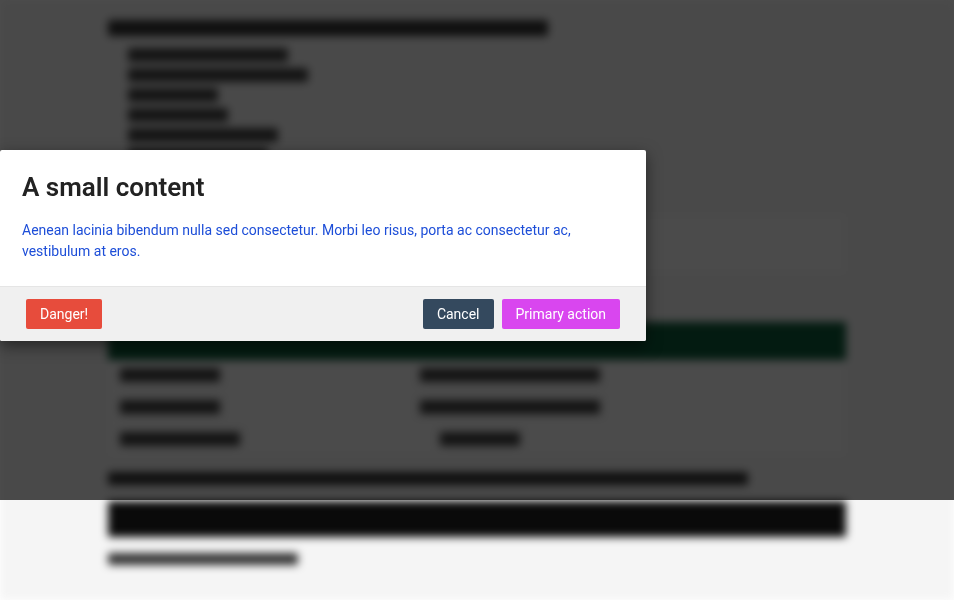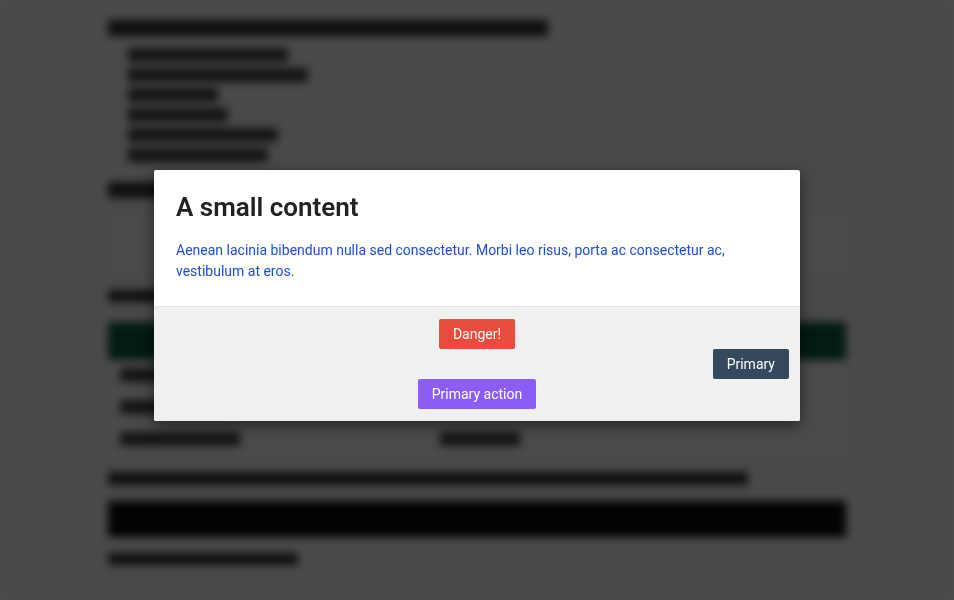--- a/index.html
+++ b/index.html
@@ -82,25 +82,25 @@
       height: 36px;
       background: #0a0a0a;
       margin: 16px 0;
     }
     
     .overlay {
       position: absolute;
       top: 0;
       left: 0;
       width: 954px;
-      height: 600px;
+      height: 500px;
       background: rgba(0, 0, 0, 0.7);
       display: flex;
       align-items: center;
-      justify-content: center;
+      justify-content: flex-start;
     }
     
     .modal {
       width: 646px;
       background: #ffffff;
       border-radius: 2px;
       overflow: hidden;
       box-shadow: 0 5px 15px rgba(0,0,0,0.5);
       margin-top: -10px;
     }
@@ -116,26 +116,25 @@
       margin-bottom: 18px;
     }
     
     .modal-text {
       font-size: 14px;
       color: #1d4ed8;
       line-height: 1.5;
     }
     
     .modal-footer {
-      padding: 12px 3px;
+      padding: 12px 26px;
       background: #f0f0f0;
       border-top: 1px solid #e5e5e5;
       display: flex;
       align-items: center;
-      flex-direction: column;
     }
     
     .btn {
       padding: 7px 14px;
       border: none;
       border-radius: 2px;
       font-size: 14px;
       cursor: pointer;
       font-family: inherit;
     }
@@ -146,21 +145,21 @@
     }
     
     .btn-cancel {
       background: #34495e;
       color: #ffffff;
       margin-left: auto;
       margin-right: 8px;
     }
     
     .btn-primary {
-      background: #8b5cf6;
+      background: #d946ef;
       color: #ffffff;
     }
   </style>
 </head>
 <body>
 
 <div class="background">
   <div class="bg-text-line" style="width: 440px;"></div>
   <div class="bg-list">
     <div class="bg-list-item" style="width: 160px;"></div>
@@ -192,17 +191,17 @@
 </div>
 
 <div class="overlay">
   <div class="modal">
     <div class="modal-body">
       <h2 class="modal-title">A small content</h2>
       <p class="modal-text">Aenean lacinia bibendum nulla sed consectetur. Morbi leo risus, porta ac consectetur ac, vestibulum at eros.</p>
     </div>
     <div class="modal-footer">
       <button class="btn btn-danger">Danger!</button>
-      <button class="btn btn-cancel">Primary</button>
+      <button class="btn btn-cancel">Cancel</button>
       <button class="btn btn-primary">Primary action</button>
     </div>
   </div>
 </div>
 
 </body></html>

